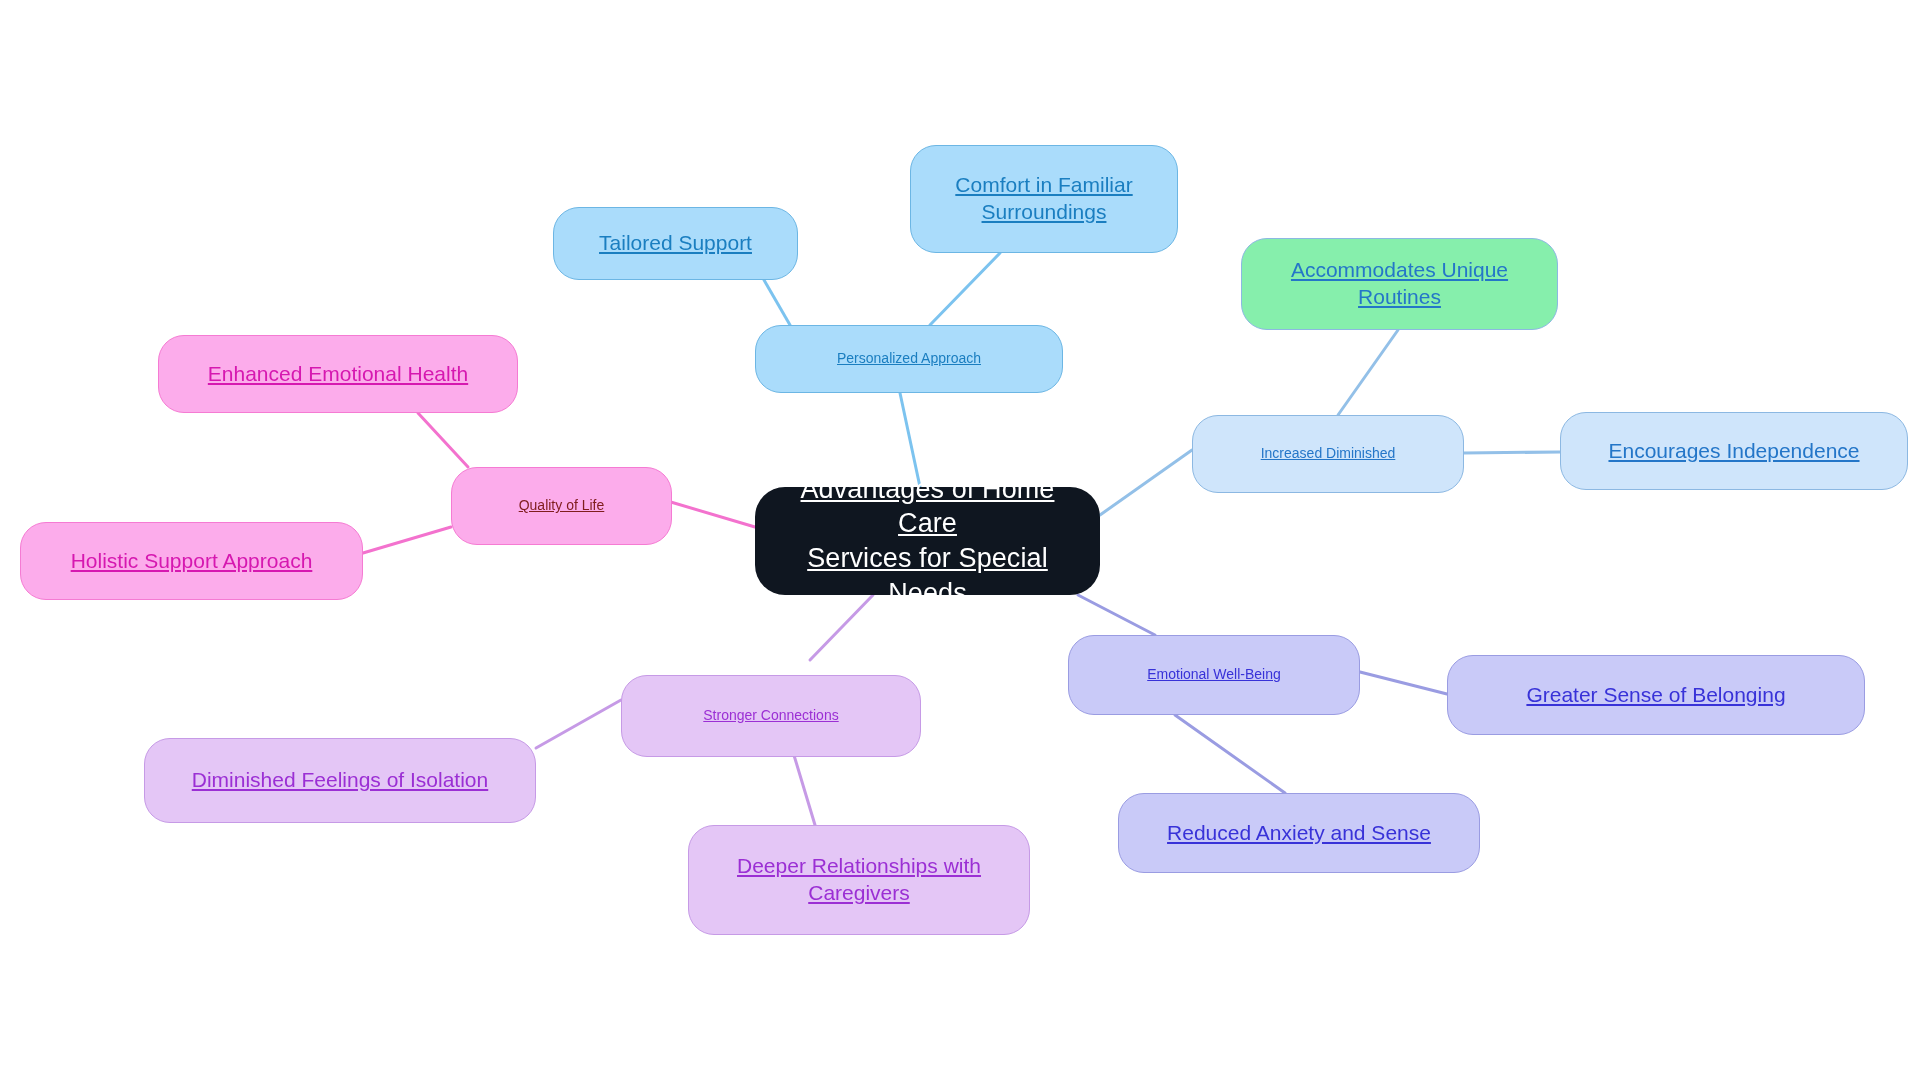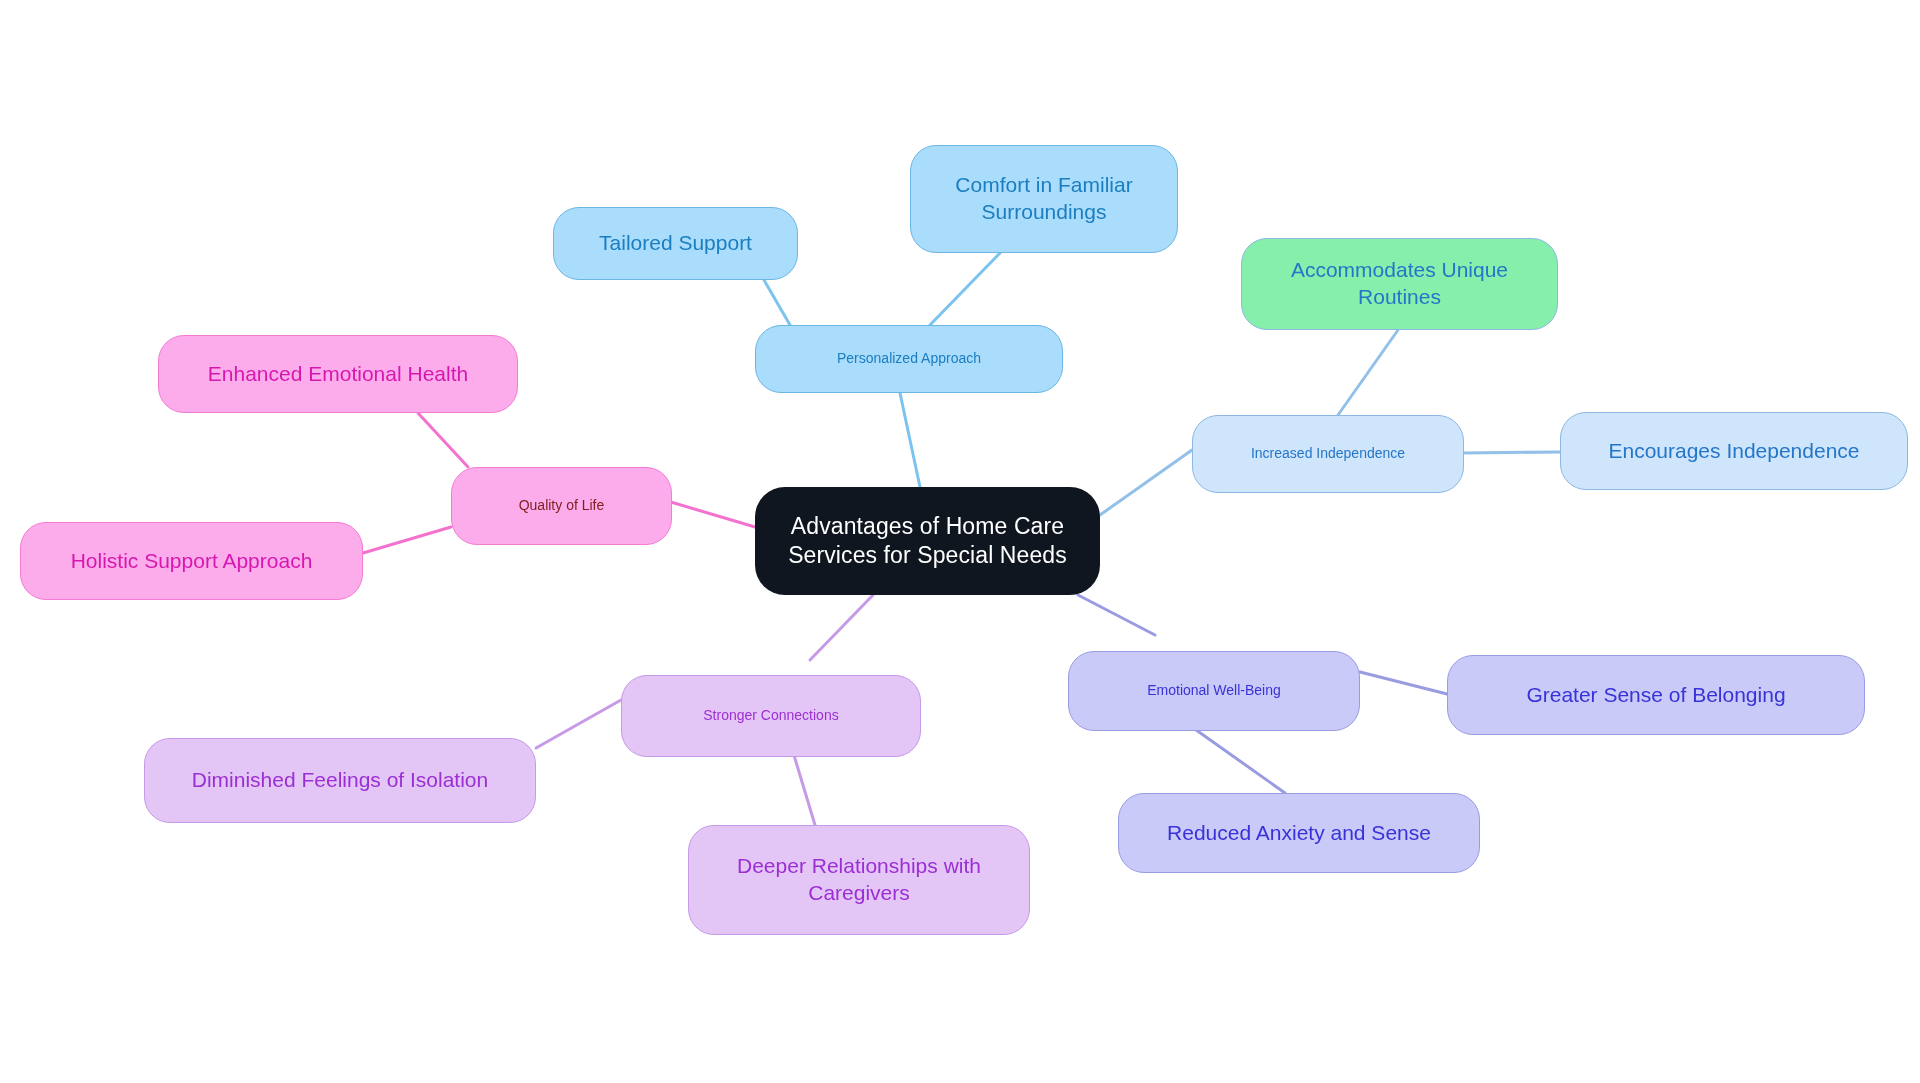--- a/index.html
+++ b/index.html
@@ -33,25 +33,26 @@
     display: flex;
     align-items: center;
     justify-content: center;
     text-align: center;
     border-style: solid;
     border-width: 1.4px;
     border-radius: 26px;
     line-height: 1.28;
     padding: 4px 24px;
     white-space: pre-line;
+    text-decoration: underline;
   }
   .node.root {
     border-radius: 30px;
     border-width: 0;
-    font-size: 23px;
+    font-size: 27px;
     letter-spacing: 0.1px;
   }
   .node.branch {
     font-size: 14px;
   }
   .node.leaf {
     font-size: 21px;
   }
 </style>
 </head>
@@ -75,25 +76,25 @@
       <line x1="468" y1="467" x2="418" y2="413" stroke="#f372ce" stroke-width="3" stroke-linecap="round"></line>
       <line x1="451" y1="527" x2="363" y2="553" stroke="#f372ce" stroke-width="3" stroke-linecap="round"></line>
     </svg>
   <div id="node-layer">
       <div class="node root" style="left: 755px; top: 487px; width: 345px; height: 108px; background: rgb(15, 22, 32); color: rgb(255, 255, 255); border: none;">Advantages of Home Care
 Services for Special Needs</div>
       <div class="node branch" style="left: 755px; top: 325px; width: 308px; height: 68px; background: rgb(170, 220, 251); color: rgb(26, 126, 192); border-color: rgb(108, 182, 228);">Personalized Approach</div>
       <div class="node leaf" style="left: 553px; top: 207px; width: 245px; height: 73px; background: rgb(170, 220, 251); color: rgb(26, 126, 192); border-color: rgb(108, 182, 228);">Tailored Support</div>
       <div class="node leaf" style="left: 910px; top: 145px; width: 268px; height: 108px; background: rgb(170, 220, 251); color: rgb(26, 126, 192); border-color: rgb(108, 182, 228);">Comfort in Familiar
 Surroundings</div>
-      <div class="node branch" style="left: 1192px; top: 415px; width: 272px; height: 78px; background: rgb(207, 229, 251); color: rgb(36, 118, 200); border-color: rgb(140, 184, 226);">Increased Independence</div>
+      <div class="node branch" style="left: 1192px; top: 415px; width: 272px; height: 78px; background: rgb(207, 229, 251); color: rgb(36, 118, 200); border-color: rgb(140, 184, 226);">Increased Diminished</div>
       <div class="node leaf" style="left: 1241px; top: 238px; width: 317px; height: 92px; background: #86efac; color: rgb(36, 118, 200); border-color: rgb(140, 184, 226);">Accommodates Unique
 Routines</div>
       <div class="node leaf" style="left: 1560px; top: 412px; width: 348px; height: 78px; background: rgb(207, 229, 251); color: rgb(36, 118, 200); border-color: rgb(140, 184, 226);">Encourages Independence</div>
-      <div class="node branch" style="left: 1068px; top: 635px; width: 292px; height: 80px; background: rgb(201, 202, 248); color: rgb(56, 50, 216); border-color: rgb(154, 156, 226); margin-top: 16px;">Emotional Well-Being</div>
+      <div class="node branch" style="left: 1068px; top: 635px; width: 292px; height: 80px; background: rgb(201, 202, 248); color: rgb(56, 50, 216); border-color: rgb(154, 156, 226);">Emotional Well-Being</div>
       <div class="node leaf" style="left: 1447px; top: 655px; width: 418px; height: 80px; background: rgb(201, 202, 248); color: rgb(56, 50, 216); border-color: rgb(154, 156, 226);">Greater Sense of Belonging</div>
       <div class="node leaf" style="left: 1118px; top: 793px; width: 362px; height: 80px; background: rgb(201, 202, 248); color: rgb(56, 50, 216); border-color: rgb(154, 156, 226);">Reduced Anxiety and Sense</div>
       <div class="node branch" style="left: 621px; top: 660px; width: 300px; height: 82px; background: rgb(228, 198, 246); color: rgb(155, 47, 212); border-color: rgb(198, 154, 230); margin-top: 15px;">Stronger Connections</div>
       <div class="node leaf" style="left: 144px; top: 738px; width: 392px; height: 85px; background: rgb(228, 198, 246); color: rgb(155, 47, 212); border-color: rgb(198, 154, 230);">Diminished Feelings of Isolation</div>
       <div class="node leaf" style="left: 642px; top: 825px; width: 342px; height: 110px; background: rgb(228, 198, 246); color: rgb(155, 47, 212); border-color: rgb(198, 154, 230); margin-left: 46px;">Deeper Relationships with
 Caregivers</div>
       <div class="node branch" style="left: 451px; top: 467px; width: 221px; height: 78px; background: rgb(252, 172, 235); color: #7f1d1d; border-color: rgb(245, 123, 211);">Quality of Life</div>
       <div class="node leaf" style="left: 158px; top: 335px; width: 360px; height: 78px; background: rgb(252, 172, 235); color: rgb(214, 24, 176); border-color: rgb(245, 123, 211);">Enhanced Emotional Health</div>
       <div class="node leaf" style="left: 20px; top: 522px; width: 343px; height: 78px; background: rgb(252, 172, 235); color: rgb(214, 24, 176); border-color: rgb(245, 123, 211);">Holistic Support Approach</div>
     </div>

